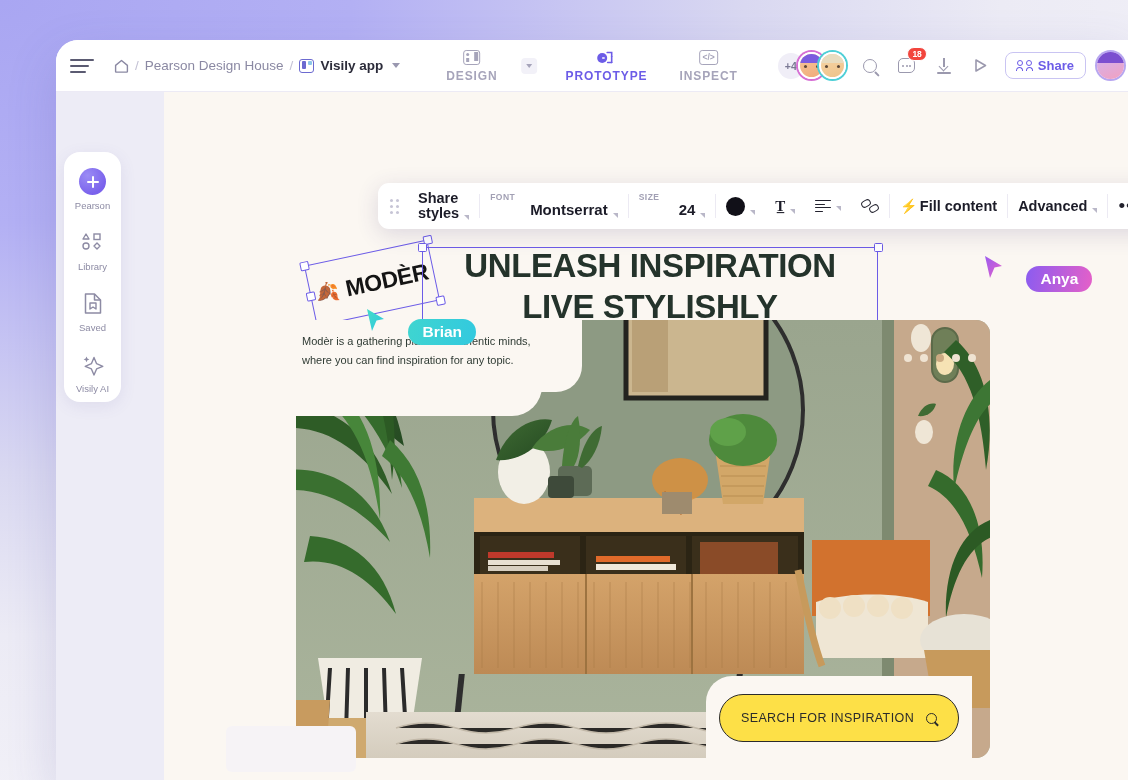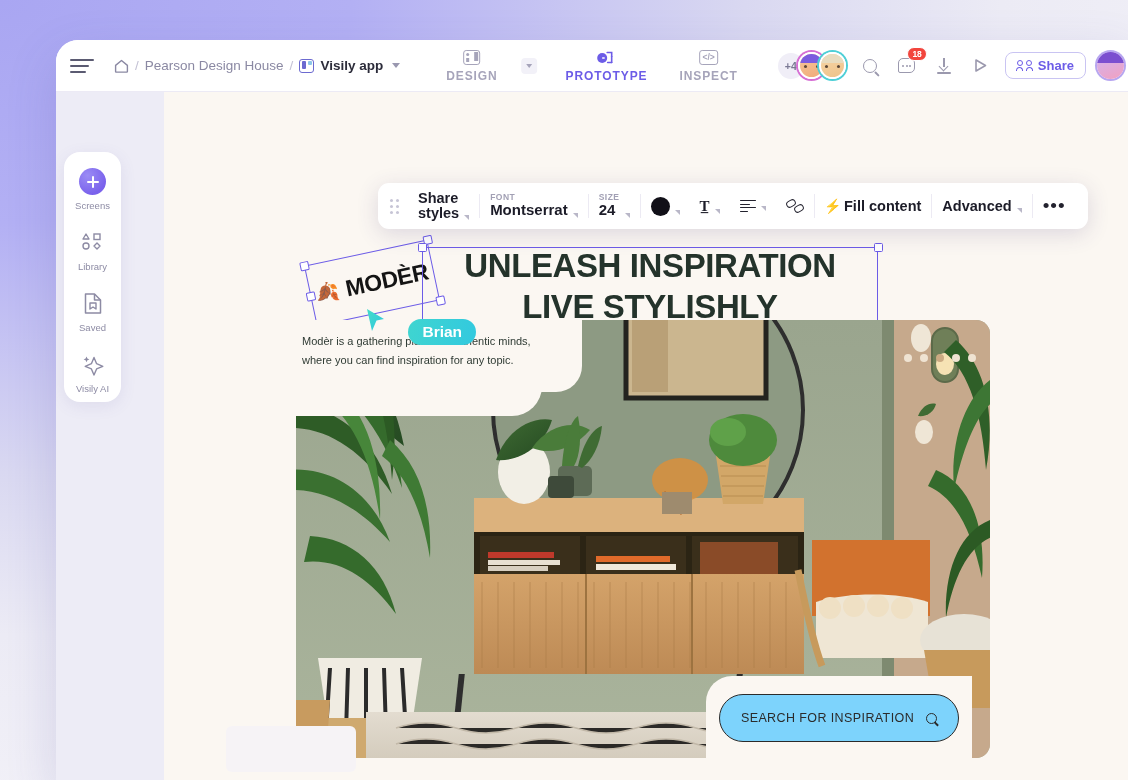--- a/index.html
+++ b/index.html
@@ -134,21 +134,21 @@
     position:absolute; left:322px; top:91px; height:46px;
     background:#fff; border-radius:11px; box-shadow:0 5px 22px rgba(60,50,120,.16);
     display:flex; align-items:center; padding:0 12px; gap:0px; z-index:40; white-space:nowrap;
   }
   .drag-dots{ display:grid; grid-template-columns:repeat(2,3px); gap:3px; margin-right:9px; cursor:grab;}
   .drag-dots b{width:3px;height:3px;border-radius:50%;background:#c7c5d6;display:block;}
   .pt-group{ display:flex;align-items:center; padding:0 10px; cursor:pointer; position:relative;}
   .pt-div{ width:1px; height:24px; background:#eceaf3; }
   .pt-stack{ display:flex; flex-direction:column; line-height:1.12; }
   .pt-mini{ font-size:8.5px; color:#a2a0b4; letter-spacing:.5px; font-weight:bold;}
-  .pt-val{ font-size:15px; color:#1c1c28; font-weight:bold; }
+  .pt-val{ font-size:15px; color:#1c1c28; font-weight:bold;margin-left:40px; }
   .pt-two{ font-size:14.5px; color:#1c1c28; font-weight:bold; line-height:1.06; }
   .caret{ width:0;height:0;border-left:5px solid transparent;border-top:5px solid #b9b7c8;
     align-self:flex-end; margin-left:5px; margin-bottom:1px;}
   .swatch{ width:19px;height:19px;border-radius:50%;background:#111018; }
   .tico{ font-size:15px; color:#1c1c28; font-weight:bold; font-family:"Liberation Serif",serif;}
   .align-ico{ width:16px;height:12px;display:flex;flex-direction:column;gap:2.5px;}
   .align-ico i{height:1.8px;background:#23222e;border-radius:2px;display:block;}
   .align-ico i:nth-child(1){width:16px;} .align-ico i:nth-child(2){width:10px;}
   .align-ico i:nth-child(3){width:16px;} .align-ico i:nth-child(4){width:8px;}
   .link-ico{ width:18px;height:14px;position:relative;}
@@ -195,21 +195,21 @@
     border-radius:14px; overflow:hidden; }
   .photo svg{ display:block; width:100%; height:100%; }
   .notch{ position:absolute; left:132px; top:228px; width:286px; height:72px; background:#fbf7f2;
     border-radius:0 0 26px 0; z-index:10;}
   .notch2{ position:absolute; left:132px; top:228px; width:246px; height:96px; background:#fbf7f2;
     border-radius:0 0 30px 0; z-index:10;}
   .searchcard{ position:absolute; right:18px; bottom:-2px; width:266px; height:84px;
     background:#fbf7f2; border-radius:26px 0 0 0; z-index:11;
     display:flex; align-items:center; justify-content:center; }
   .searchpill{ width:240px;height:48px;border:1.5px solid #2b2b2b;border-radius:26px;
-    display:flex;align-items:center;justify-content:center;gap:12px; background:#7dd3fc;
+    display:flex;align-items:center;justify-content:center;gap:12px; background:#fde047;
     font-size:12.5px; color:#2b2b2b; letter-spacing:.4px; cursor:pointer;}
   .searchpill .mag2{ width:11px;height:11px;border:1.5px solid #2b2b2b;border-radius:50%;position:relative;}
   .searchpill .mag2::after{content:"";position:absolute;right:-3px;bottom:-2px;width:5px;height:1.5px;
     background:#2b2b2b;transform:rotate(45deg);}
   .ghost{ position:absolute; left:62px; bottom:8px; width:130px; height:46px;
     background:#f6f3f6; border-radius:6px; }
 </style>
 </head>
 <body>
 
@@ -326,21 +326,21 @@
     </div>
   </div>
 
   <div class="body-area">
 
     <div class="left-rail">
       <div class="rail-item">
         <div class="rail-ico">
             <span class="screens-ico"></span>
           </div>
-        <div class="rail-label">Screens</div>
+        <div class="rail-label">Pearson</div>
       </div>
       <div class="rail-item">
         <div class="rail-ico">
           <svg width="24" height="22" viewBox="0 0 24 22">
             <path d="M5 2l3 5H2z" fill="none" stroke="#8d8ba4" stroke-width="1.4" stroke-linejoin="round"></path>
             <rect x="13" y="2" width="6" height="5.5" fill="none" stroke="#8d8ba4" stroke-width="1.4"></rect>
             <circle cx="5" cy="14" r="3" fill="none" stroke="#8d8ba4" stroke-width="1.4"></circle>
             <path d="M16 11l3 3-3 3-3-3z" fill="none" stroke="#8d8ba4" stroke-width="1.4" stroke-linejoin="round"></path>
           </svg>
         </div>
@@ -402,20 +402,32 @@
           <div class="hl-line">LIVE STYLISHLY</div>
         </div>
         <div class="sel-frame" style="inset:0">
           <span class="hnd tl"></span>
           <span class="hnd tr"></span>
           <span class="hnd bl"></span>
           <span class="hnd br"></span>
         </div>
       </div>
 
+      <div class="cursor" style="left:818px; top:162px;">
+        <svg width="26" height="30" viewBox="0 0 26 30">
+          <defs>
+              <linearGradient id="gany" x1="0" y1="0" x2="1" y2="1">
+            <stop offset="0" stop-color="#9b5cf0"></stop>
+                <stop offset="1" stop-color="#e560c8"></stop>
+          </linearGradient>
+            </defs>
+          <path d="M3 2l17 10-7.5 1.6L8 24z" fill="url(#gany)"></path>
+        </svg>
+        <div class="cur-pill pill-anya" style="margin-left:14px;margin-top:-8px;">Anya</div>
+      </div>
 
       <div class="photo">
         <svg viewBox="0 0 694 438" preserveAspectRatio="none">
           <defs>
             <linearGradient id="wall" x1="0" y1="0" x2="0" y2="1">
               <stop offset="0" stop-color="#9aa58e"></stop>
                 <stop offset="1" stop-color="#aab49c"></stop>
             </linearGradient>
             <linearGradient id="wood" x1="0" y1="0" x2="0" y2="1">
               <stop offset="0" stop-color="#d4a36a"></stop>

